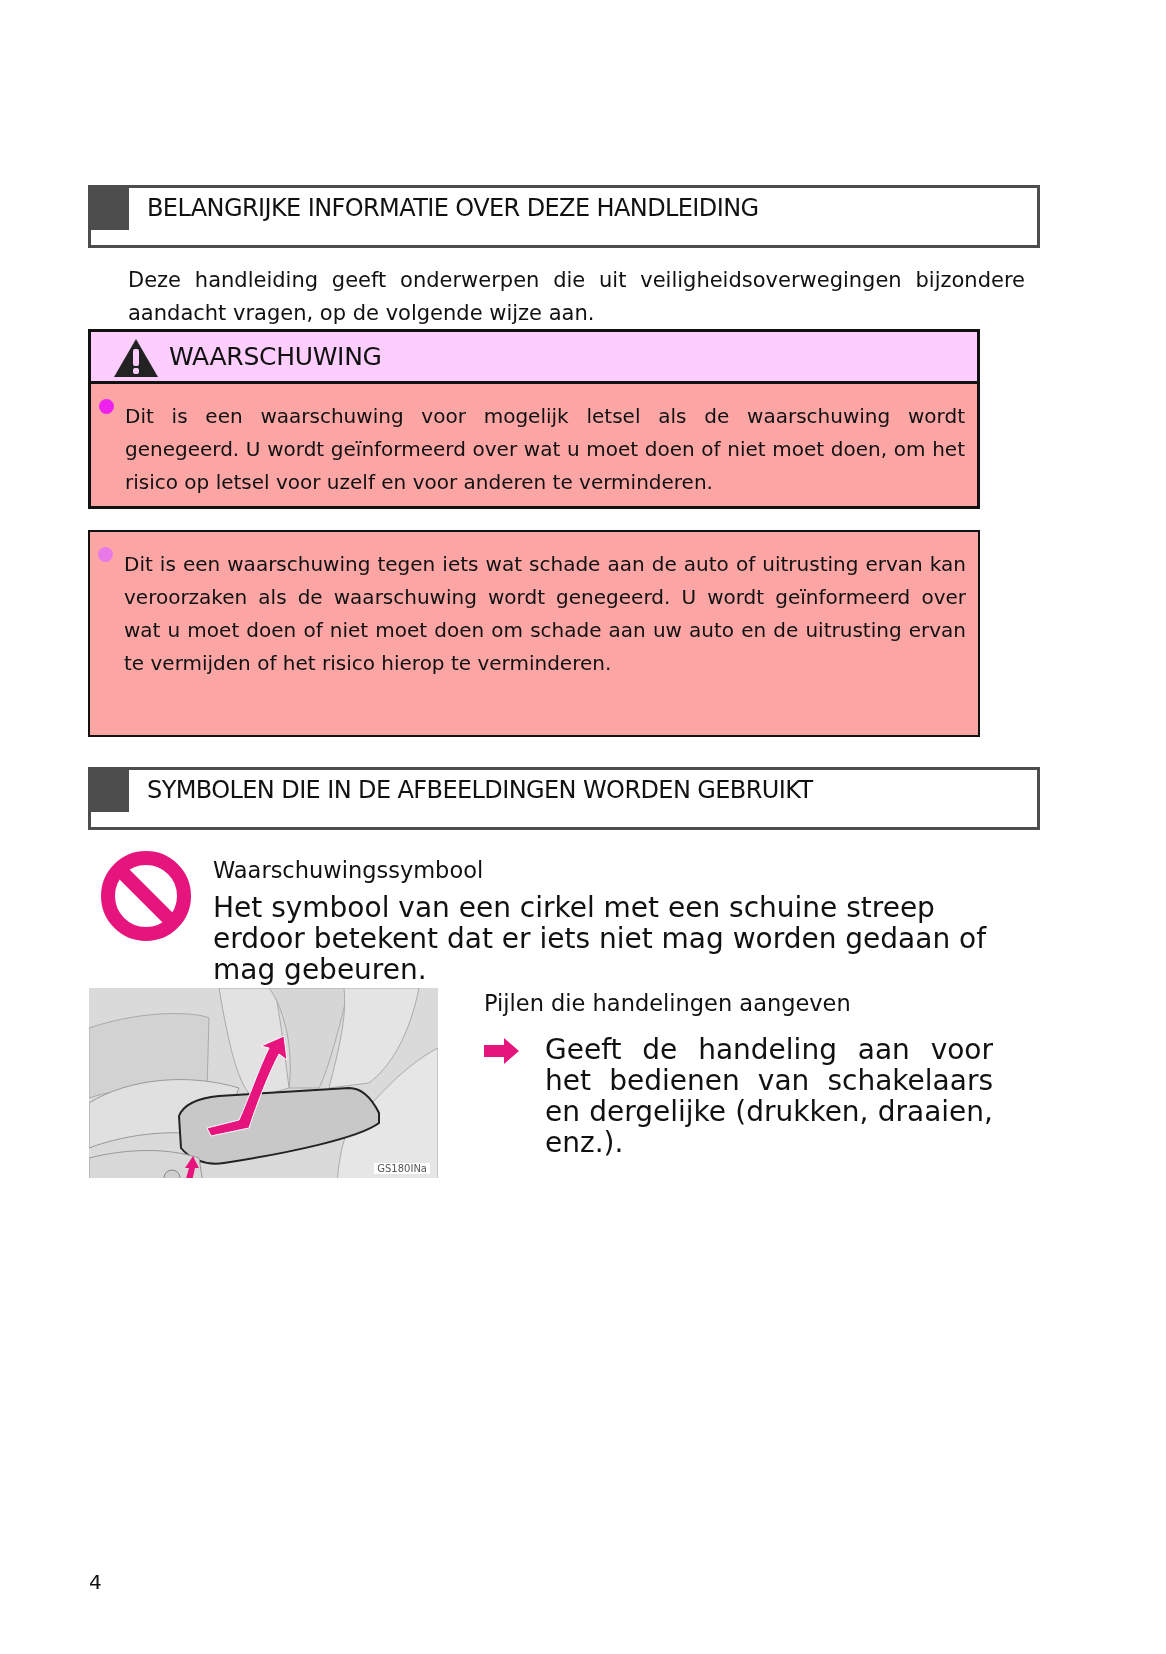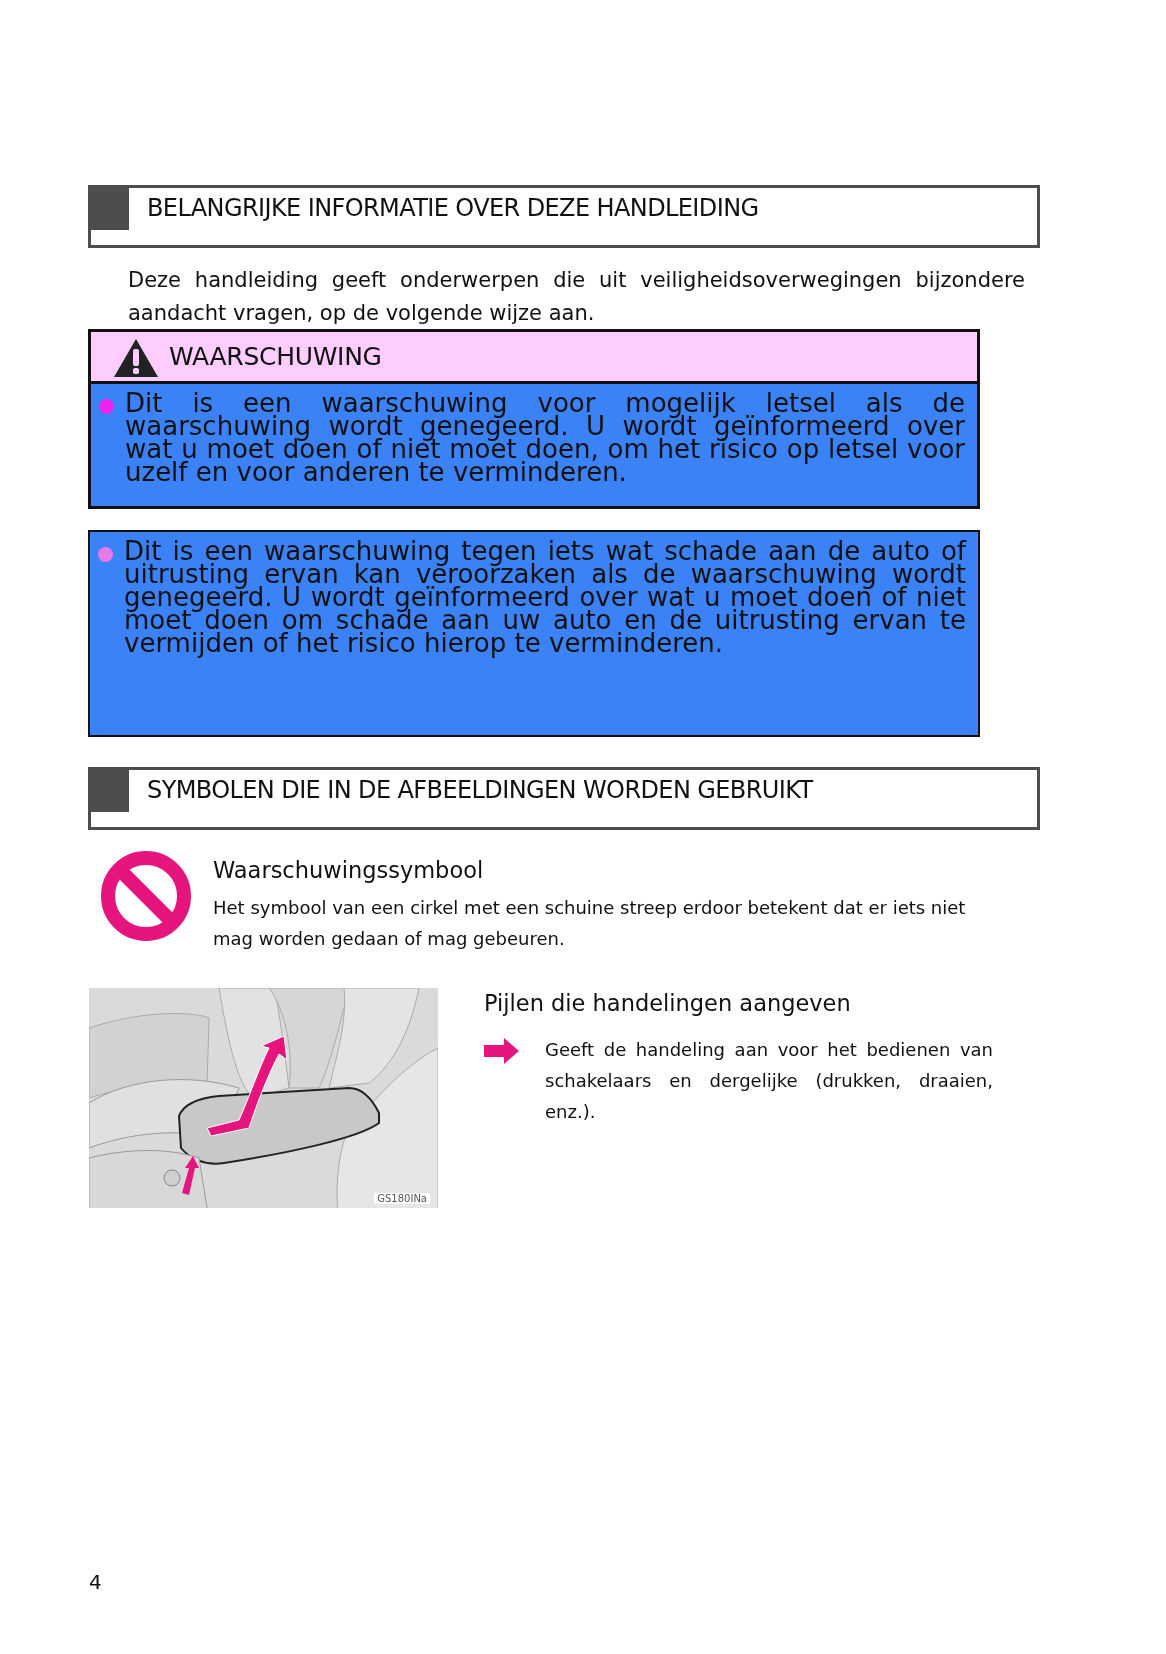--- a/index.html
+++ b/index.html
@@ -10,39 +10,39 @@
   
   .sec-header { position: absolute; left: 88px; width: 952px; height: 63px;
                 border: 3px solid #4d4d4d; box-sizing: border-box; background: #fff; }
   .sec-header .block { position: absolute; left: -3px; top: -3px; width: 41px; height: 45px; background: #4d4d4d; }
   .sec-header .title { position: absolute; left: 56px; top: 6px; font-size: 24px; letter-spacing: -0.6px;
                        white-space: nowrap; color: #111; }
 
   .para { position: absolute; font-size: 21px; line-height: 33px; text-align: justify; color: #111; }
 
   
-  .cbox { position: absolute; left: 88px; width: 892px; box-sizing: border-box; background: #3b82f6; }
+  .cbox { position: absolute; left: 88px; width: 892px; box-sizing: border-box; background: #fca5a5; }
   .cbox .head { position: relative; height: 52px; box-sizing: border-box; }
   .cbox .head .label { position: absolute; left: 78px; top: 10px; font-size: 25px; letter-spacing: -0.3px; color: #111; }
   .cbox .head .tri { position: absolute; left: 22px; top: 6px; }
-  .cbox .body { position: relative; padding: 8px 12px 0 34px; font-size: 26px; line-height: 23px; color: #111; text-align: justify; }
+  .cbox .body { position: relative; padding: 16px 12px 0 34px; font-size: 20px; line-height: 33px; color: #111; text-align: justify; }
   .cbox .bullet { position: absolute; left: 8px; top: 15px; width: 15px; height: 15px; border-radius: 50%; }
 
   #warning-box { top: 329px; height: 180px; border: 3px solid #111; }
   #warning-box .head { background: #fdcdfd; border-bottom: 3px solid #111; }
   #warning-box .bullet { background: #ee22ee; }
 
   #note-box { top: 530px; height: 207px; border: 2px solid #111; }
   #note-box .head { border-bottom: 2px solid #111; }
   #note-box .bullet { background: #e87ae8; }
 
   .sym-title { position: absolute; font-size: 22.5px; color: #111; white-space: nowrap; }
-  .sym-text { position: absolute; font-size: 18px; line-height: 31px; color: #111; }
+  .sym-text { position: absolute; font-size: 28px; line-height: 31px; color: #111; }
 
-  .figure { position: absolute; left: 89px; top: 988px; width: 349px; height: 220px; background: #dcdcdc; overflow: hidden; text-align: right; }
+  .figure { position: absolute; left: 89px; top: 988px; width: 349px; height: 190px; background: #dcdcdc; overflow: hidden; text-align: right; }
   .figure .code { position: absolute; right: 8px; bottom: 4px; font-size: 10px; color: #555; background: #fff; padding: 0 3px; }
 
   .page-num { position: absolute; left: 89px; top: 1570px; font-size: 20px; color: #111; }
 </style>
 </head>
 <body>
 
 <div class="sec-header" style="top:185px;">
   <div class="block"></div>
   <div class="title">BELANGRIJKE INFORMATIE OVER DEZE HANDLEIDING</div>

